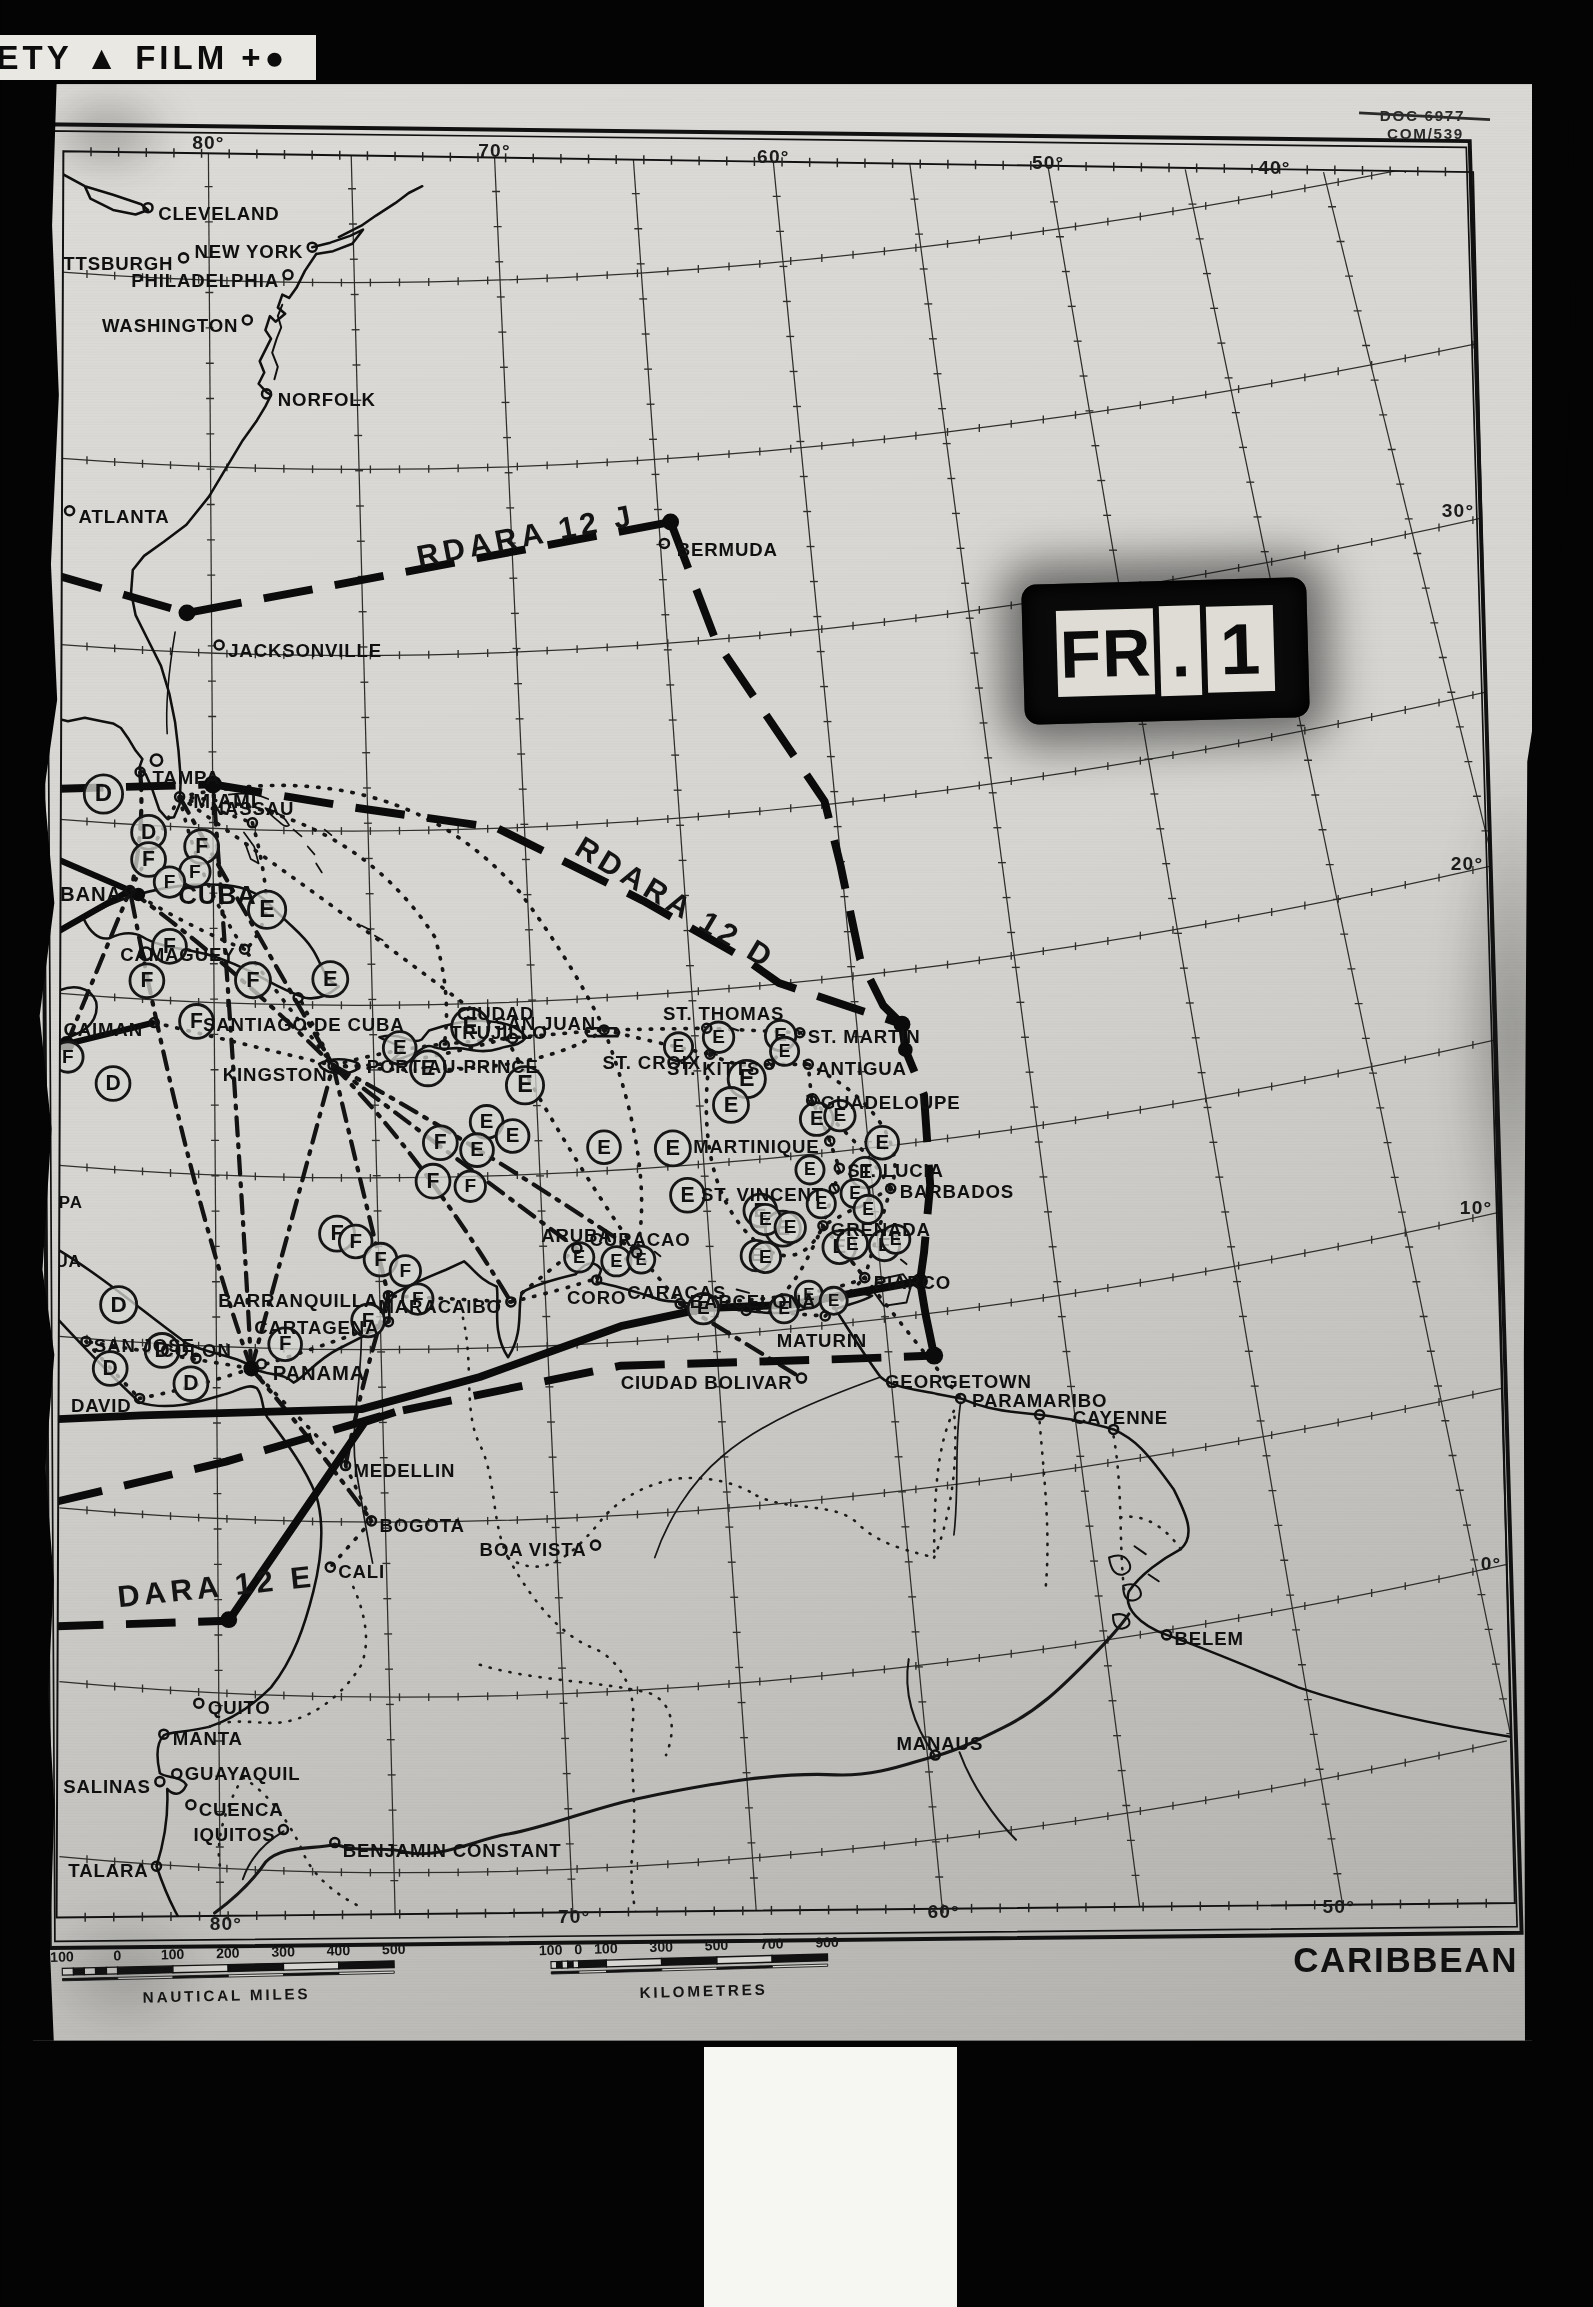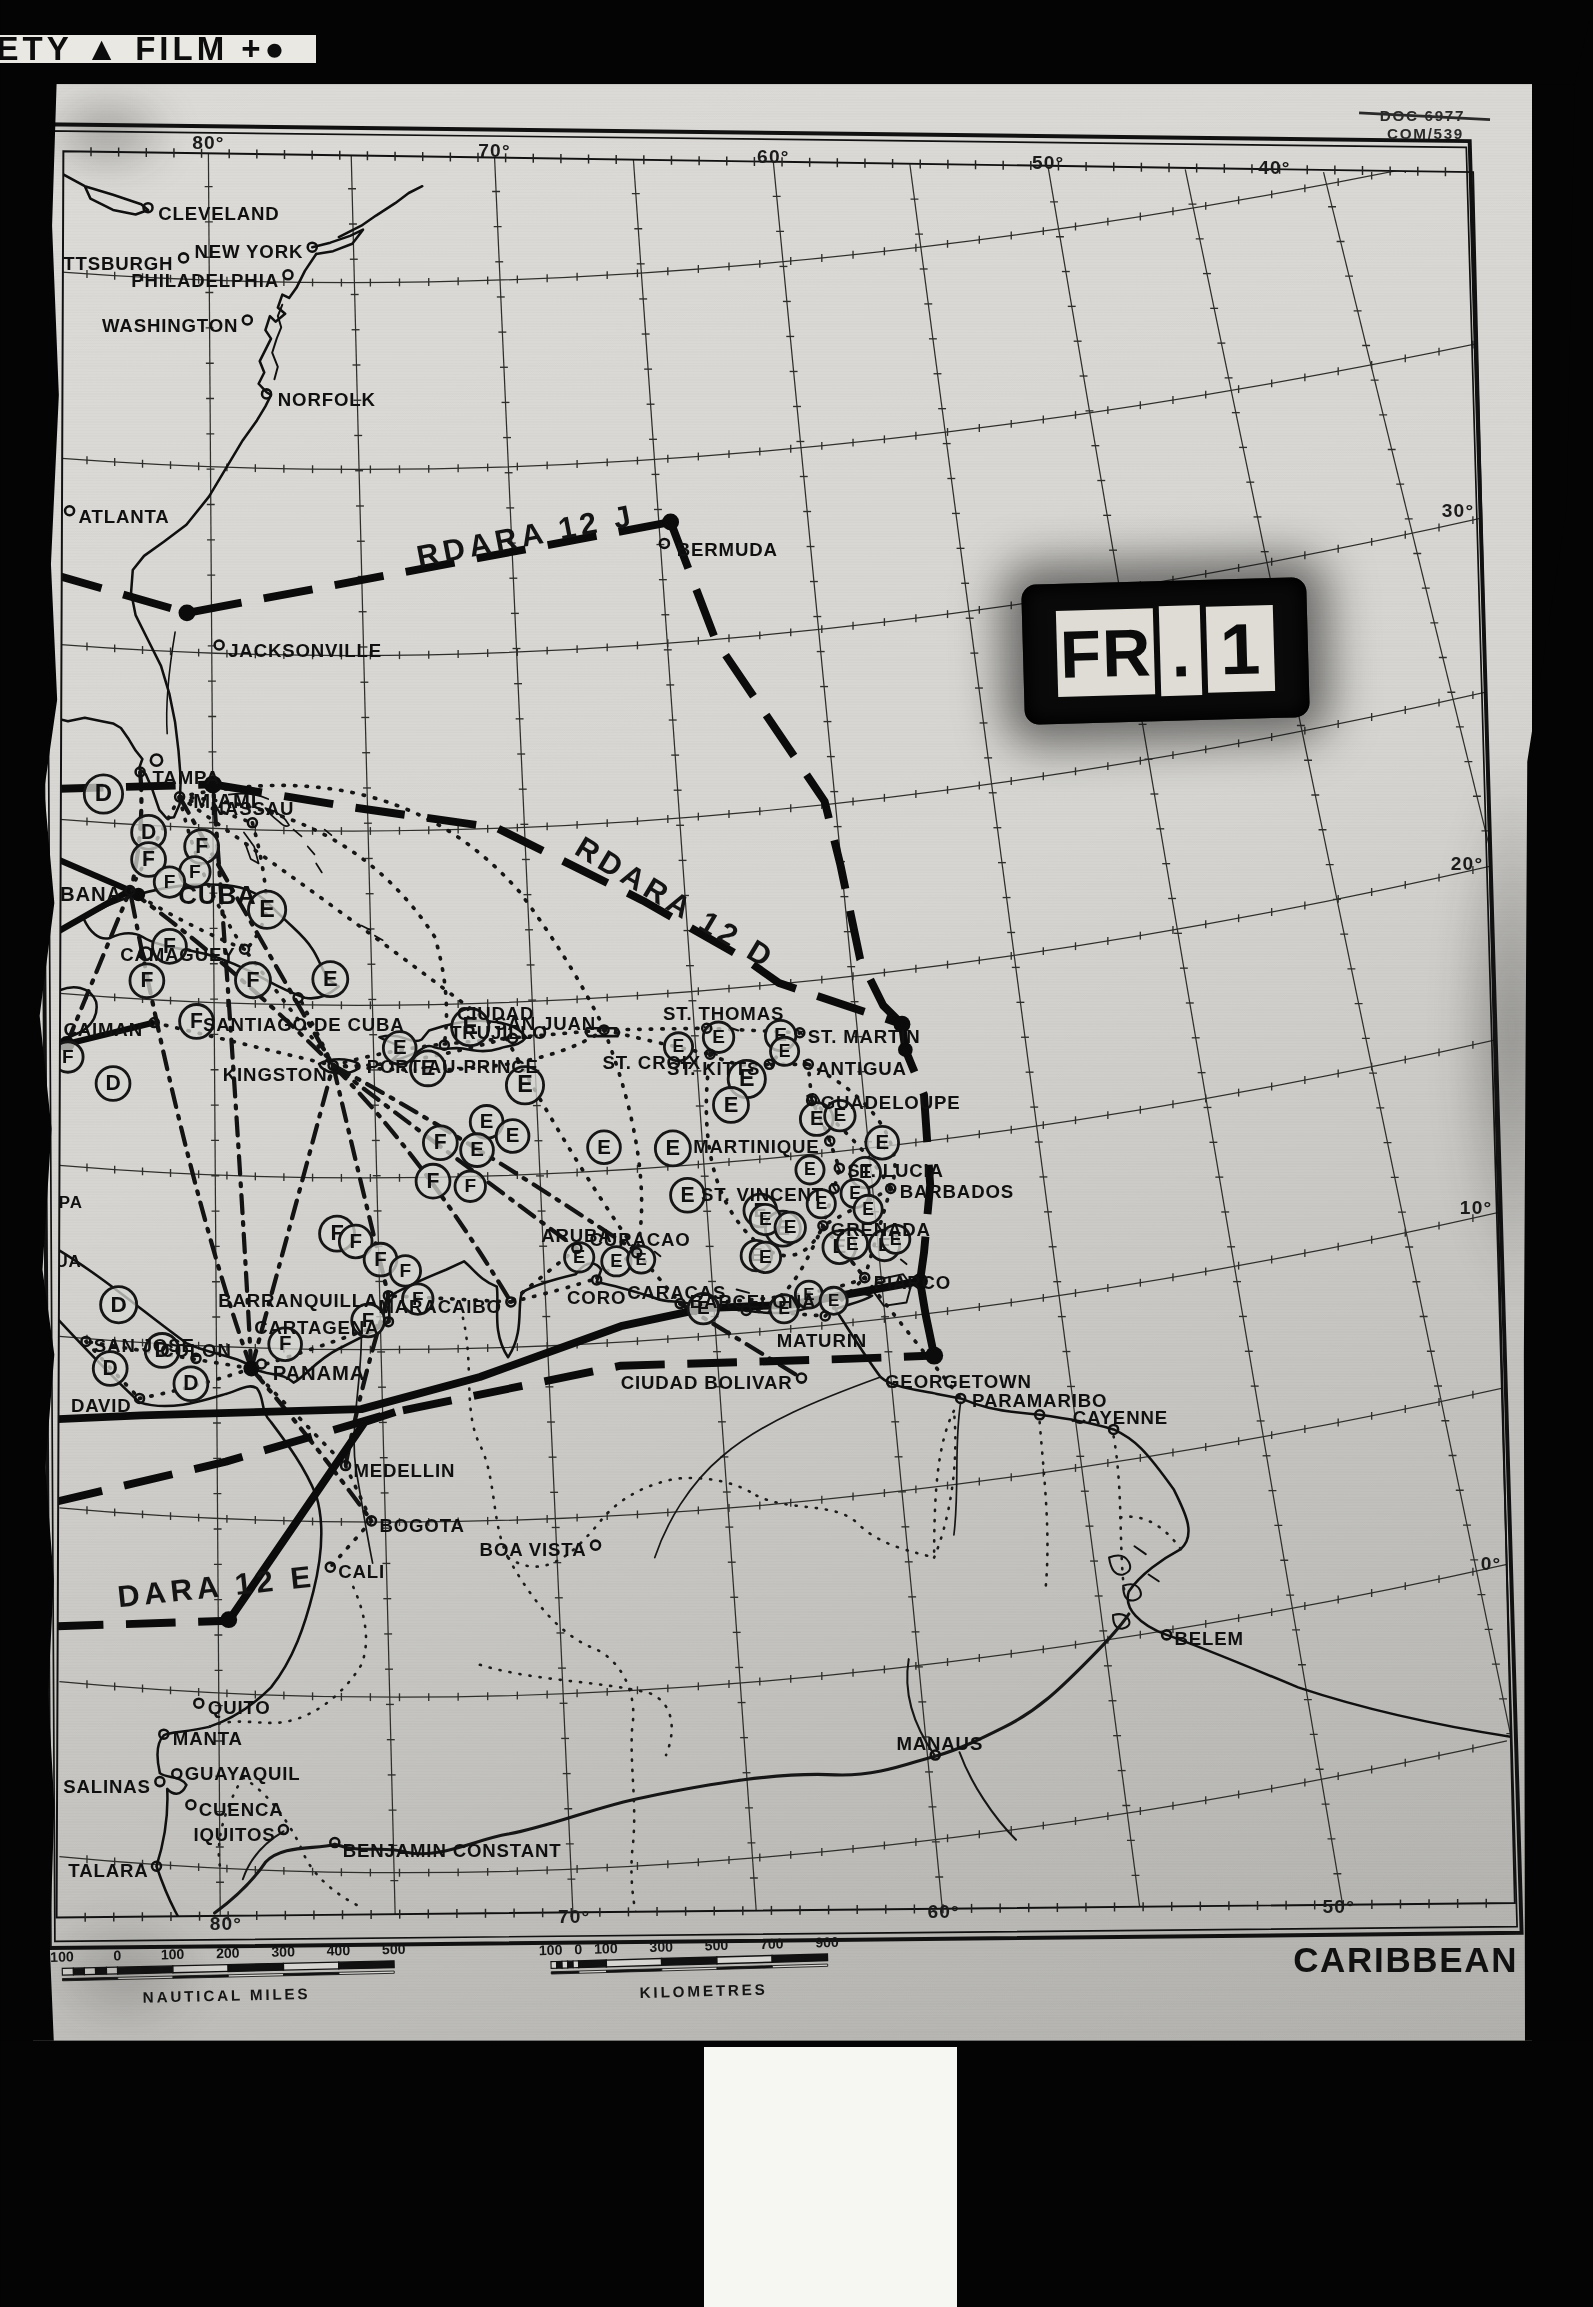--- a/index.html
+++ b/index.html
@@ -10,21 +10,21 @@
          background:linear-gradient(160deg,#dcdbd7 0%,#d6d5d1 45%,#cfcecad9 100%);}
   #sheet:after{content:"";position:absolute;inset:0;
          background:repeating-linear-gradient(0deg,rgba(0,0,0,.016) 0 1.1px,transparent 1.1px 2.8px);}
   #mapsvg{position:absolute;left:0;top:0;}
   
   .smudge{position:absolute;border-radius:50%;filter:blur(16px);pointer-events:none;}
   #smudge-right{left:1450px;top:762px;width:124px;height:536px;background:radial-gradient(closest-side,rgba(25,25,25,.33),transparent);}
   #smudge-corner{left:34px;top:85px;width:147px;height:96px;background:radial-gradient(closest-side,rgba(20,20,20,.30),transparent);}
   #smudge-bottom{left:34px;top:1907px;width:181px;height:130px;background:radial-gradient(closest-side,rgba(30,30,30,.22),transparent);}
   
-  #film-header{position:absolute;left:0;top:35px;width:316px;height:28px;background:#eae8e3;
+  #film-header{position:absolute;left:0;top:35px;width:316px;height:45px;background:#eae8e3;
       display:flex;align-items:center;overflow:hidden;}
   #film-header span{font-weight:900;font-size:33px;letter-spacing:4px;color:#0c0c0c;
       white-space:nowrap;transform:translateX(-3.4px);font-family:"Liberation Sans",sans-serif;}
   
   #fr-badge{position:absolute;left:1023px;top:581px;width:285px;height:140px;background:#0a0a0a;
       border-radius:14.7px;transform:rotate(-1.6deg);display:flex;align-items:center;justify-content:center;
       gap:5.6px;box-shadow:0 0 45px 21.4px rgba(18,18,18,.55), inset 0 0 17px 4.5px #000;}
   .fr-tile{background:#dedcd4;color:#0b0b0b;font-weight:900;display:flex;align-items:center;justify-content:center;
       height:86px;font-family:"Liberation Sans",sans-serif;}
   #fr-tile-0{width:97px;font-size:67px;letter-spacing:1.1px;}

